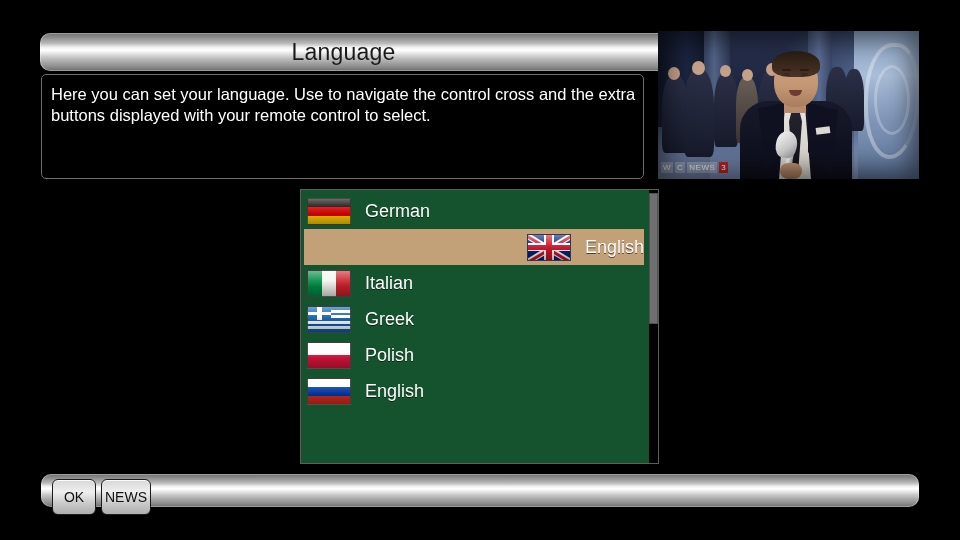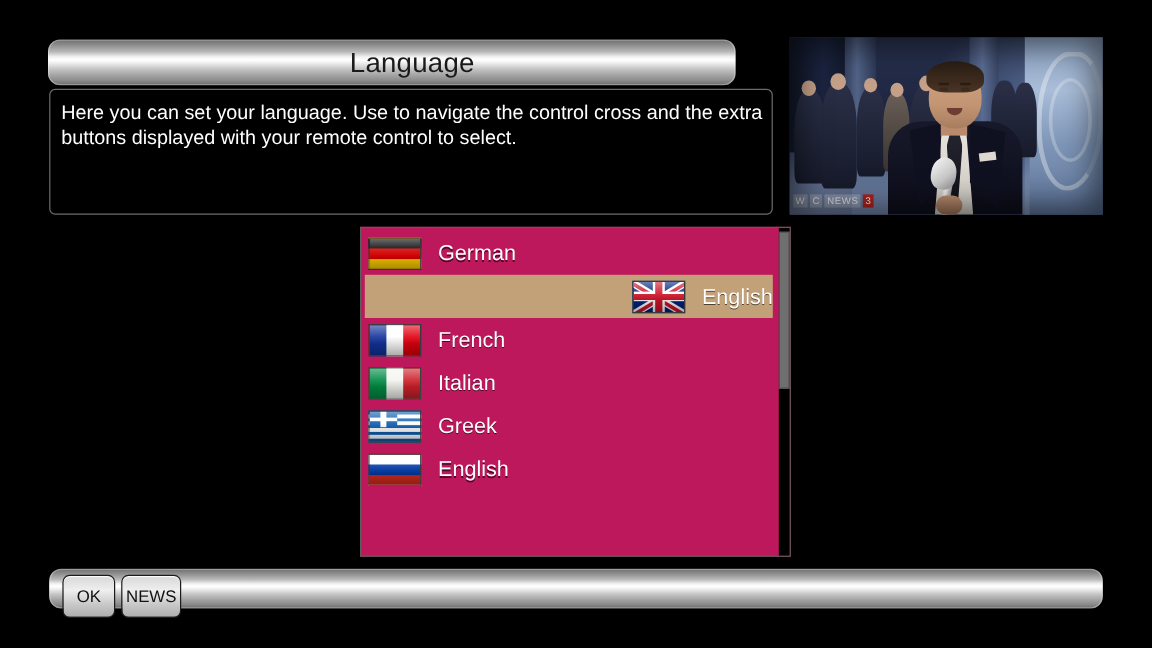--- a/index.html
+++ b/index.html
@@ -36,21 +36,21 @@
         #a4a4a4 78%,
         #8a8a8a 90%,
         #6a6a6a 100%);
     border-radius: 10px;
     box-shadow: inset 0 0 0 1px rgba(255,255,255,0.30);
   }
 
   #title-bar {
     left: 40px;
     top: 33px;
-    width: 573px;
+    width: 664px;
     height: 38px;
   }
   #title-text {
     position: absolute;
     left: 0;
     top: 0;
     width: 607px;
     height: 38px;
     line-height: 38px;
     text-align: center;
@@ -242,21 +242,21 @@
     pointer-events: none;
   }
 
   
   #list-panel {
     position: absolute;
     left: 300px;
     top: 189px;
     width: 359px;
     height: 275px;
-    background: #be185d;
+    background: #14532d;
     border: 1px solid #5e5e5e;
     box-sizing: border-box;
   }
   #list-rows {
     position: absolute;
     left: 3px;
     top: 3px;
     width: 340px;
   }
   .lang-row {
@@ -462,39 +462,39 @@
           <span class="uk-dr1"></span>
             <span class="uk-dr2"></span>
           <span class="uk-cw-v"></span>
             <span class="uk-cw-h"></span>
           <span class="uk-cr-v"></span>
             <span class="uk-cr-h"></span>
         </span>
         <span class="lang-label">English</span>
       </div>
 
-      <div class="lang-row">
-        <span class="flag flag-fr"></span>
-        <span class="lang-label">French</span>
-      </div>
 
       <div class="lang-row">
         <span class="flag flag-it"></span>
         <span class="lang-label">Italian</span>
       </div>
 
       <div class="lang-row">
         <span class="flag flag-gr">
           <span class="gr-canton"></span>
           <span class="gr-cross-v"></span>
           <span class="gr-cross-h"></span>
         </span>
         <span class="lang-label">Greek</span>
       </div>
 
+      <div class="lang-row">
+        <span class="flag flag-pl"></span>
+        <span class="lang-label">Polish</span>
+      </div>
 
       <div class="lang-row">
         <span class="flag flag-ru"></span>
         <span class="lang-label">English</span>
       </div>
 
     </div>
   </div>
 
   <div id="scroll-track">

